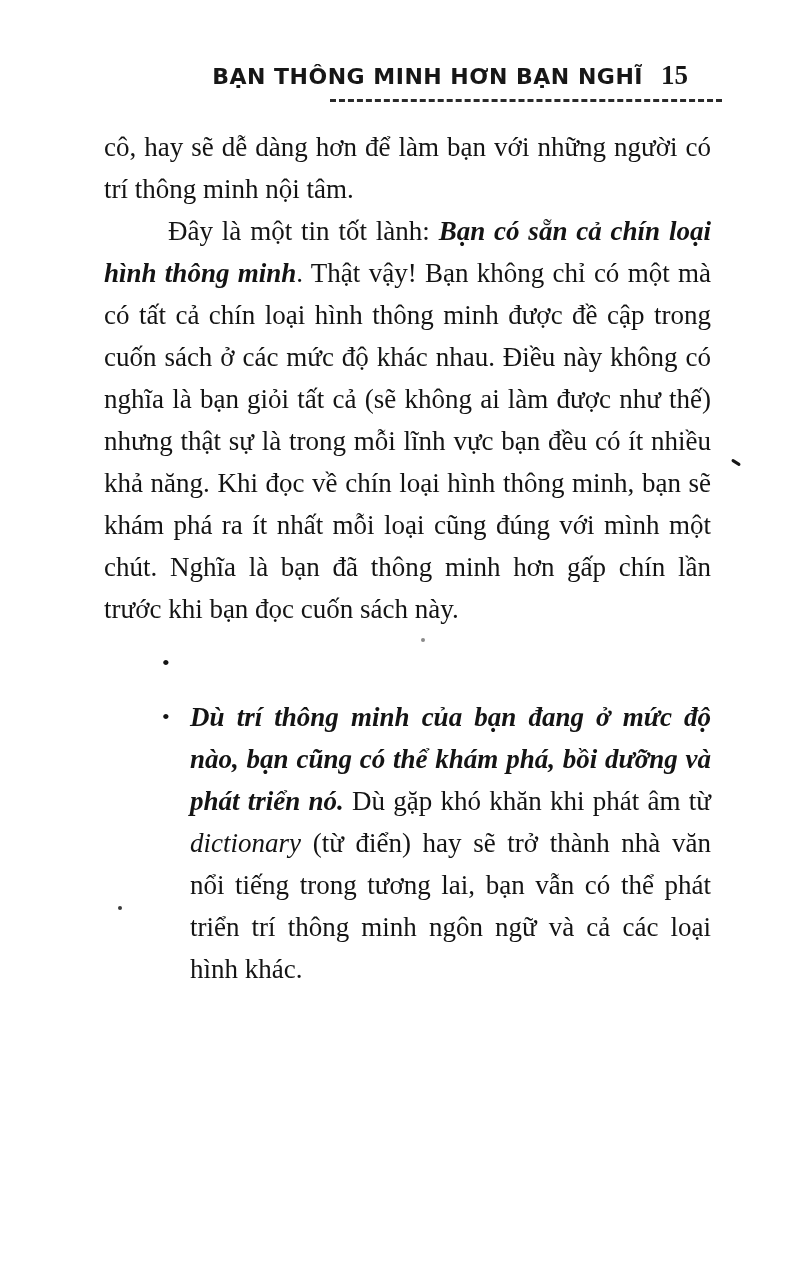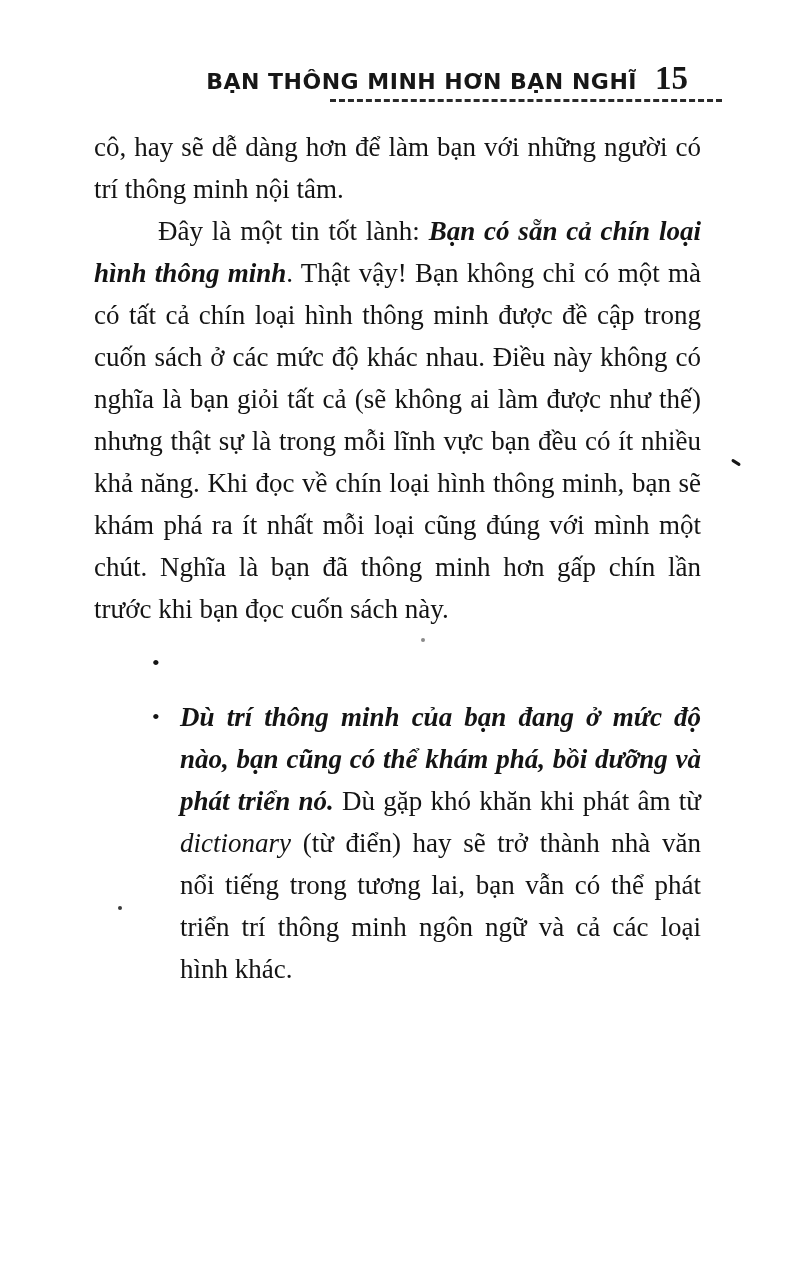--- a/index.html
+++ b/index.html
@@ -20,34 +20,34 @@
   }
   .running-title{
     font-family:"DejaVu Sans",sans-serif;
     font-weight:bold;
     font-size:22px;
     letter-spacing:.5px;
     color:#171717;
   }
   .page-number{
     font-family:"Liberation Serif",serif;
-    font-size:33px;
+    font-size:27px;
     font-weight:bold;
     margin-left:18px;
     color:#171717;
   }
   .header-rule{
     position:absolute;
     left:330px;top:99px;width:392px;
     border-top:3px dashed #2a2a2a;
   }
   
   .content{
     position:absolute;
-    top:126px;left:94px;width:607px;
+    top:126px;left:104px;width:607px;
     font-size:27px;
     line-height:42px;
   }
   .para{margin:0;text-align:justify;}
   .para.indent{text-indent:64px;}
   .bullet-item{display:flex;margin-top:12px;}
   .bullet-dot{
     flex:0 0 86px;
     box-sizing:border-box;
     padding-left:58px;

